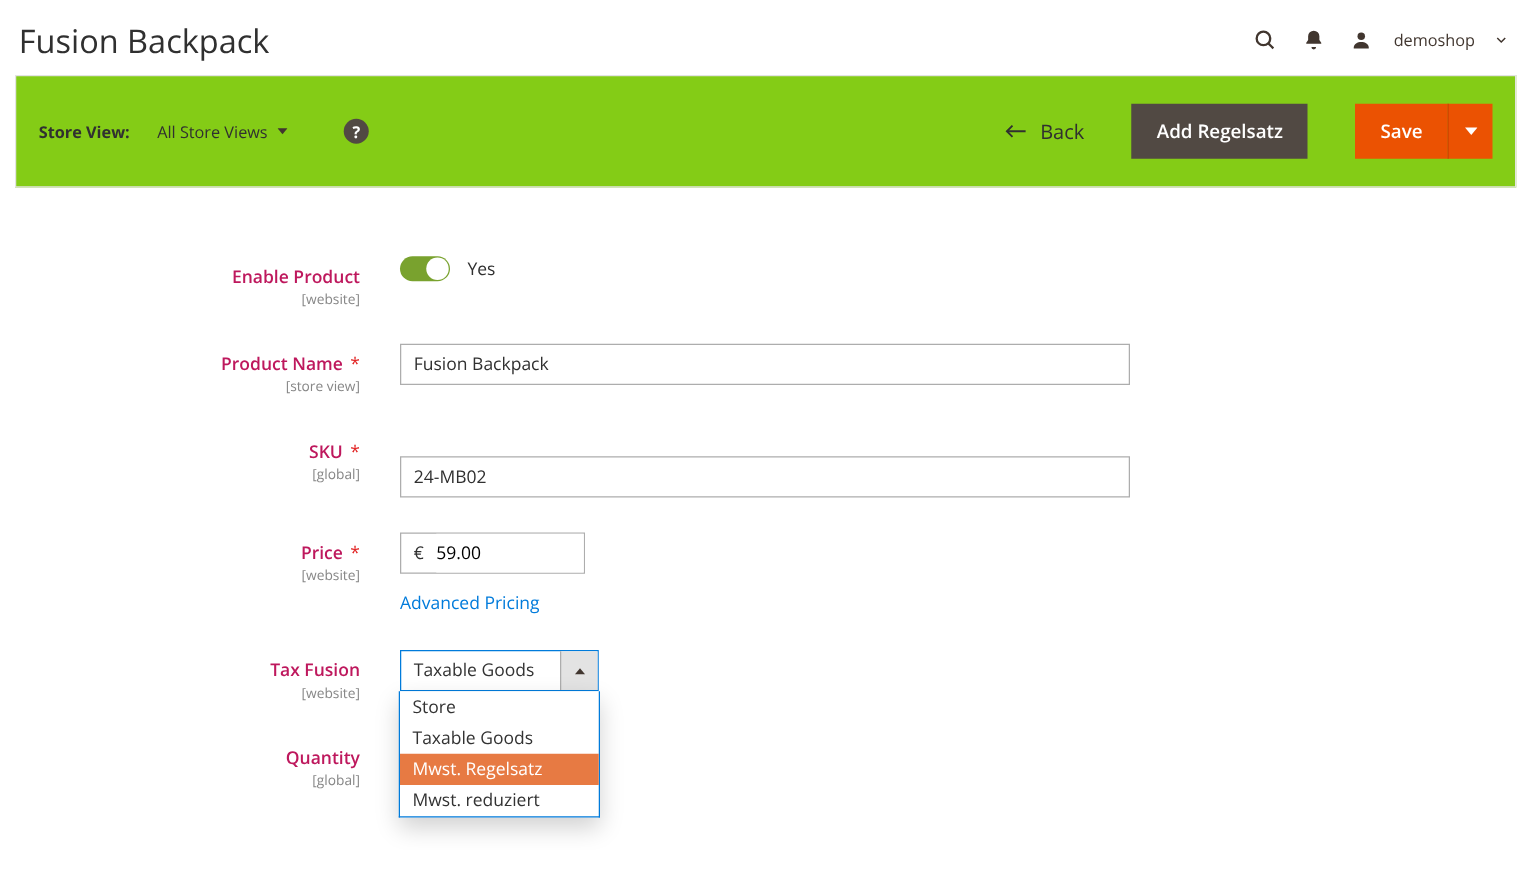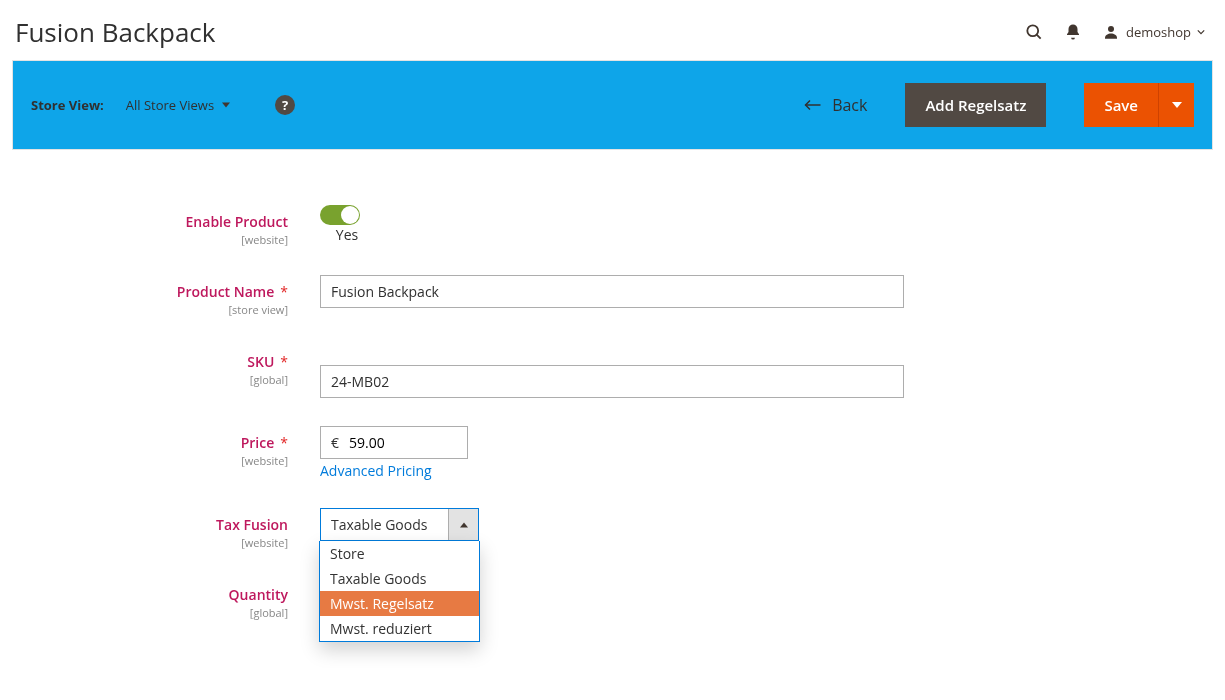--- a/index.html
+++ b/index.html
@@ -29,26 +29,26 @@
 }
 .icon-btn {
   cursor: pointer;
   display: flex;
   align-items: center;
   justify-content: center;
 }
 .user-menu {
   display: flex;
   align-items: center;
-  gap: 6px;
+  gap: 17px;
   cursor: pointer;
 }
 .user-name { font-size: 13px; color: #41362f; }
 .header-bar {
-  background: #0ea5e9;
+  background: #84cc16;
   border: 1px solid #e3e3e3;
   margin: 0 12px;
   padding: 22px 18px;
   display: flex;
   align-items: center;
 }
 .store-view-label {
   font-weight: 700;
   font-size: 13px;
   color: #303030;
@@ -226,21 +226,21 @@
   font-size: 14px;
   font-family: inherit;
   width: 100%;
   padding: 0 10px 0 0;
   height: 100%;
   outline: none;
 }
 .adv-pricing {
   color: #007bdb;
   font-size: 14px;
-  margin-top: 2px;
+  margin-top: 14px;
   cursor: pointer;
 }
 .tax-select {
   position: relative;
   width: 159px;
 }
 .tx-sel {
   height: 33px;
   border: 1px solid #007bdb;
   display: flex;
@@ -340,21 +340,21 @@
   </div>
 </div>
 
 <div class="form-area">
 
   <div class="form-row">
     <div class="form-label">
       <span class="label-main">Enable Product</span>
       <span class="label-scope">[website]</span>
     </div>
-    <div class="form-control" style="margin-left:20px;flex-direction:column;">
+    <div class="form-control" style="margin-left:20px;">
       <div class="toggle">
         <div class="toggle-knob"></div>
       </div>
       <span class="toggle-label">Yes</span>
     </div>
   </div>
 
 
   <div class="form-row">
     <div class="form-label">

